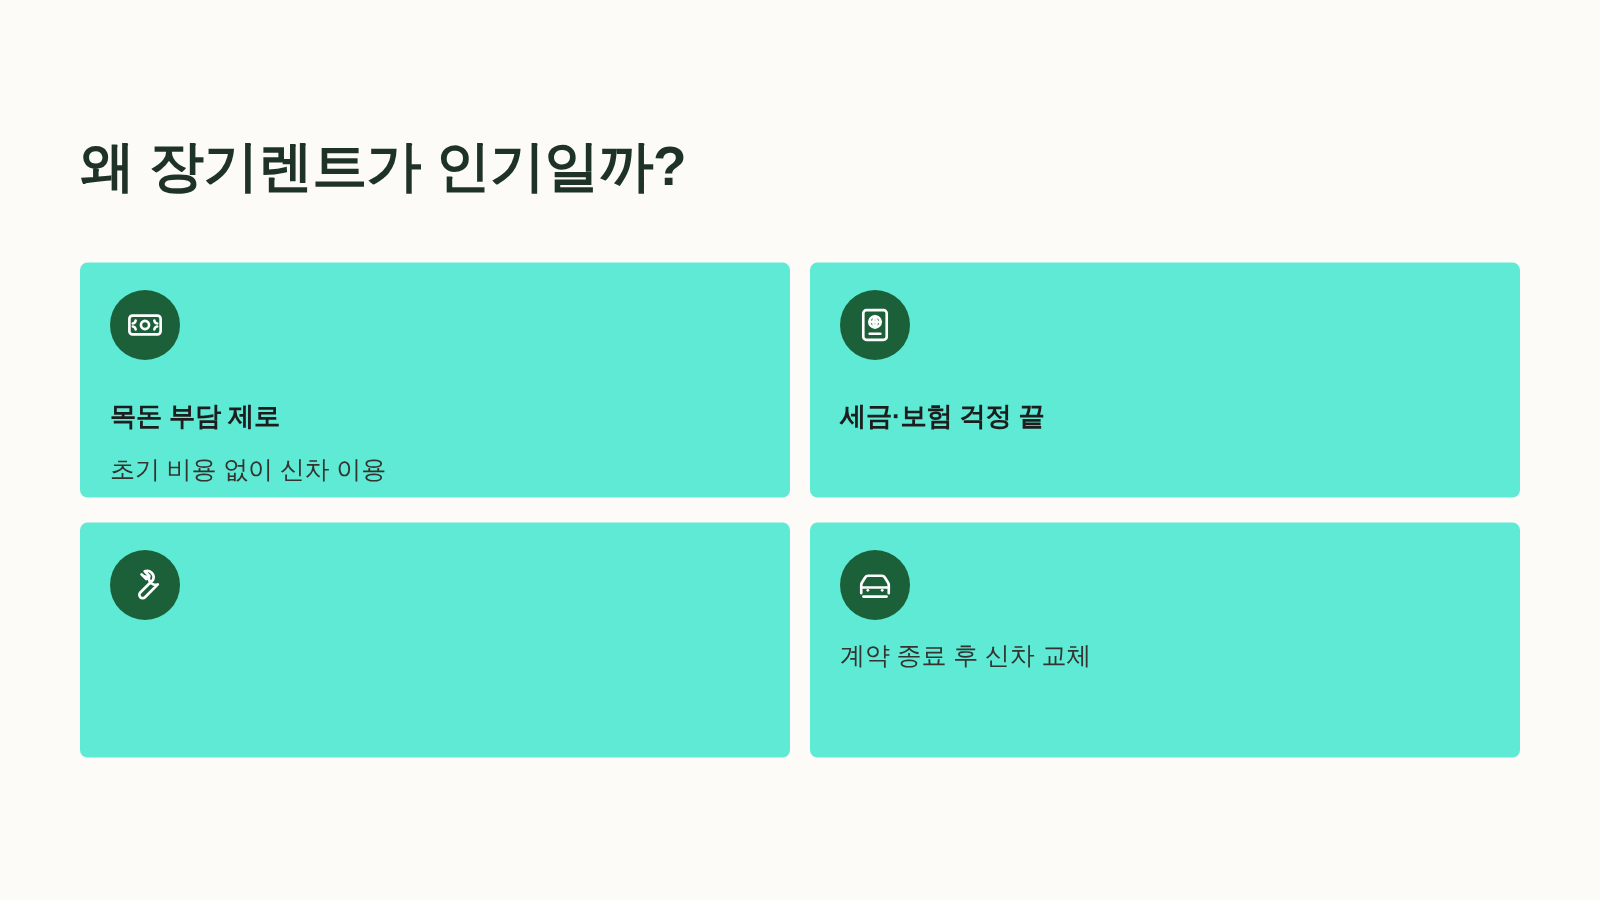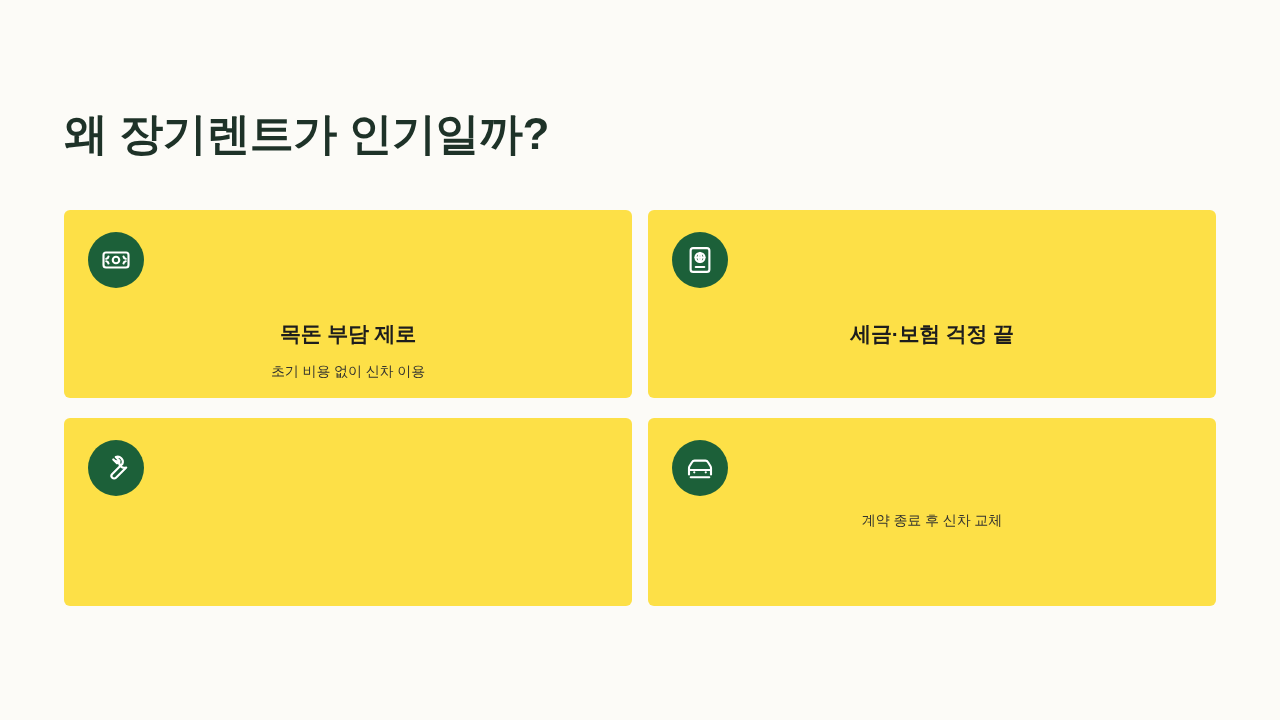--- a/index.html
+++ b/index.html
@@ -14,21 +14,20 @@
     background: #FCFBF7;
     font-family: "Liberation Sans", "DejaVu Sans", sans-serif;
     -webkit-font-smoothing: antialiased;
   }
 
   .slide {
     position: relative;
     width: 1280px;
     height: 720px;
     background: #FCFBF7;
-    text-align: center;
   }
 
   .page-title {
     position: absolute;
     left: 64px;
     top: 108px;
     font-size: 44px;
     font-weight: 700;
     letter-spacing: -0.5px;
     color: #1E3228;
@@ -42,21 +41,21 @@
     top: 210px;
     width: 1152px;
     display: grid;
     grid-template-columns: 568px 568px;
     grid-template-rows: 188px 188px;
     column-gap: 16px;
     row-gap: 20px;
   }
 
   .card {
-    background: #fde047;
+    background: #5eead4;
     border-radius: 6px;
     padding: 22px 24px 0 24px;
     position: relative;
     overflow: hidden;
   }
 
   .card-icon {
     width: 56px;
     height: 56px;
     border-radius: 50%;
@@ -74,21 +73,21 @@
     margin-top: 32px;
     font-size: 21px;
     font-weight: 600;
     color: #1D1D1D;
     line-height: 1.3;
     letter-spacing: -0.2px;
   }
 
   .card-desc {
     margin-top: 15px;
-    font-size: 14px;
+    font-size: 20px;
     font-weight: 400;
     color: #33332F;
     line-height: 1.4;
     letter-spacing: -0.1px;
   }
 </style>
 </head>
 <body>
 
 <div class="slide">

